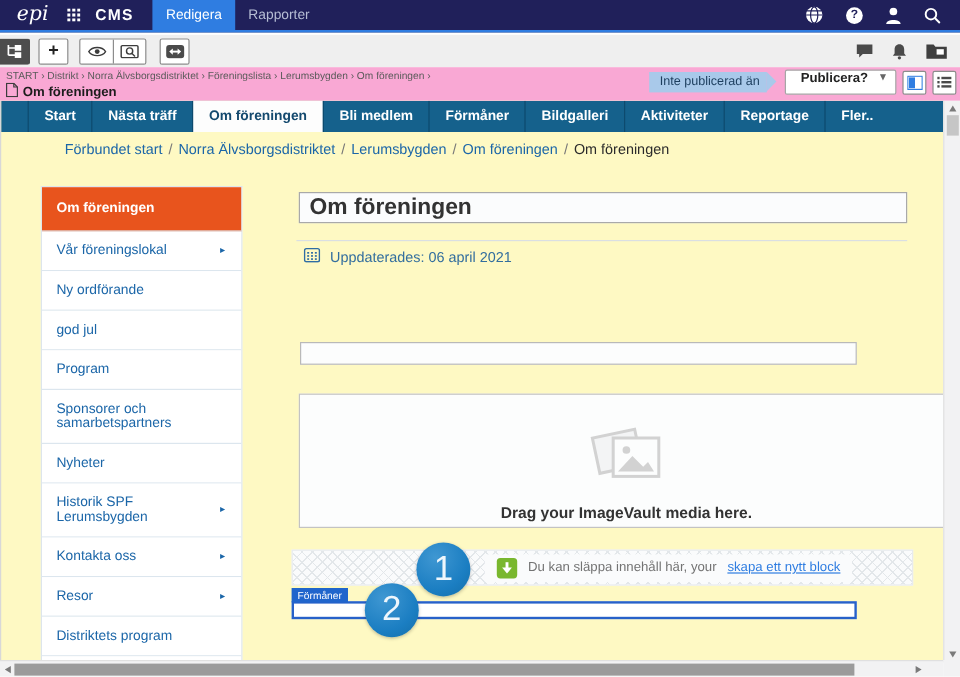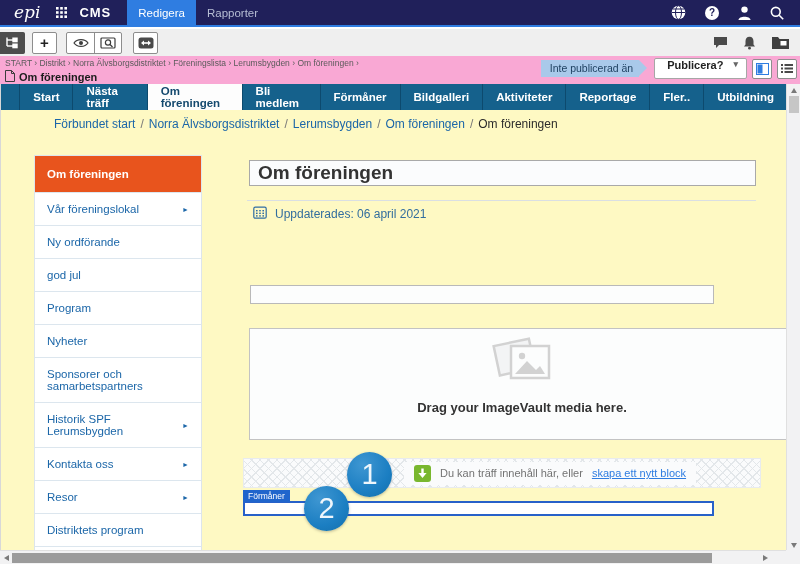--- a/index.html
+++ b/index.html
@@ -78,21 +78,21 @@
   .main { position: absolute; top: 0; left: 248px; width: 512px; height: 466px; }
   .title-box { position: absolute; top: 76px; left: 0; width: 507px; height: 26px; border: 1px solid #a9a9a9;
     background: #fbfcfd; font-size: 19px; font-weight: bold; color: #333; line-height: 24px; padding-left: 8px; cursor: text; }
   .divider { position: absolute; top: 116px; left: -2px; width: 509px; border-top: 1px solid #dadfe3; }
   .date-row { position: absolute; top: 122px; left: 4px; display: flex; align-items: center; gap: 8px;
     font-size: 12px; color: #336e9e; }
   .empty-input { position: absolute; top: 201px; left: 1px; width: 464px; height: 19px;
     border: 1px solid #b9b9b9; background: #fcfdfd; cursor: text; }
   .imagevault { position: absolute; top: 244px; left: 0; width: 546px; height: 112px; border: 1px solid #c3c3c3;
     background: #fcfdfd; display: flex; flex-direction: column; align-items: center; justify-content: flex-end;
-    padding-bottom: 24px; cursor: pointer; }
+    padding-bottom: 4px; cursor: pointer; }
   .iv-text { font-size: 13px; font-weight: bold; color: #333; margin-top: 6px; }
 
   .dropzone { position: absolute; top: 374px; left: -6px; width: 518px; height: 30px;
     background-color: #fafbfc; border: 1px solid #e8ebee;
     background-image:
       repeating-linear-gradient(45deg, #e3e7ea 0, #e3e7ea 1px, transparent 1px, transparent 6px),
       repeating-linear-gradient(-45deg, #e3e7ea 0, #e3e7ea 1px, transparent 1px, transparent 6px);
     display: flex; align-items: center; cursor: pointer; }
   .dz-inner { display: flex; align-items: center; gap: 9px; background: #fafbfc; padding: 3px 10px;
     margin-left: 160px; }
@@ -288,21 +288,20 @@
       <span class="stub"></span>
       <span class="nav-item">Start</span>
       <span class="nav-item">Nästa träff</span>
       <span class="nav-item active">Om föreningen</span>
       <span class="nav-item">Bli medlem</span>
       <span class="nav-item">Förmåner</span>
       <span class="nav-item">Bildgalleri</span>
       <span class="nav-item">Aktiviteter</span>
       <span class="nav-item">Reportage</span>
       <span class="nav-item">Fler..</span>
-      <span class="nav-item">Utbildning</span>
     </div>
 
     <div class="page-breadcrumb">
       <span class="lnk">Förbundet start</span><span class="sep">/</span><span class="lnk">Norra Älvsborgsdistriktet</span><span class="sep">/</span><span class="lnk">Lerumsbygden</span><span class="sep">/</span><span class="lnk">Om föreningen</span><span class="sep">/</span><span class="cur">Om föreningen</span>
     </div>
 
     <div class="sidemenu">
       <div class="side-item active">
           <span>Om föreningen</span>
           <span class="arr" style="color:#fff"></span>
@@ -317,25 +316,25 @@
         </div>
       <div class="side-item">
           <span>god jul</span>
           <span class="arr"></span>
         </div>
       <div class="side-item">
           <span>Program</span>
           <span class="arr"></span>
         </div>
       <div class="side-item">
+          <span>Sponsorer och samarbetspartners</span>
+          <span class="arr"></span>
+        </div>
+      <div class="side-item">
           <span>Nyheter</span>
-          <span class="arr"></span>
-        </div>
-      <div class="side-item">
-          <span>Sponsorer och samarbetspartners</span>
           <span class="arr"></span>
         </div>
       <div class="side-item">
           <span>Historik SPF Lerumsbygden</span>
           <span class="arr">►</span>
         </div>
       <div class="side-item">
           <span>Kontakta oss</span>
           <span class="arr">►</span>
         </div>
@@ -391,21 +390,21 @@
       <div class="dropzone">
         <span class="dz-inner">
           <span class="dz-green">
             <svg width="11" height="11" viewBox="0 0 11 11">
                 <g fill="#fff">
                   <rect x="4.3" y="0.5" width="2.4" height="5.5"></rect>
                   <path d="M1.4 5 L9.6 5 L5.5 10 Z"></path>
                 </g>
               </svg>
           </span>
-          <span class="dz-text">Du kan träff innehåll här, eller</span>
+          <span class="dz-text">Du kan släppa innehåll här, your</span>
           <span class="dz-link">skapa ett nytt block</span>
         </span>
       </div>
       <span class="body-label">Förmåner</span>
       <div class="body-input"></div>
     </div>
   </div>
 
   <div class="callout n1">1</div>
   <div class="callout n2">2</div>

